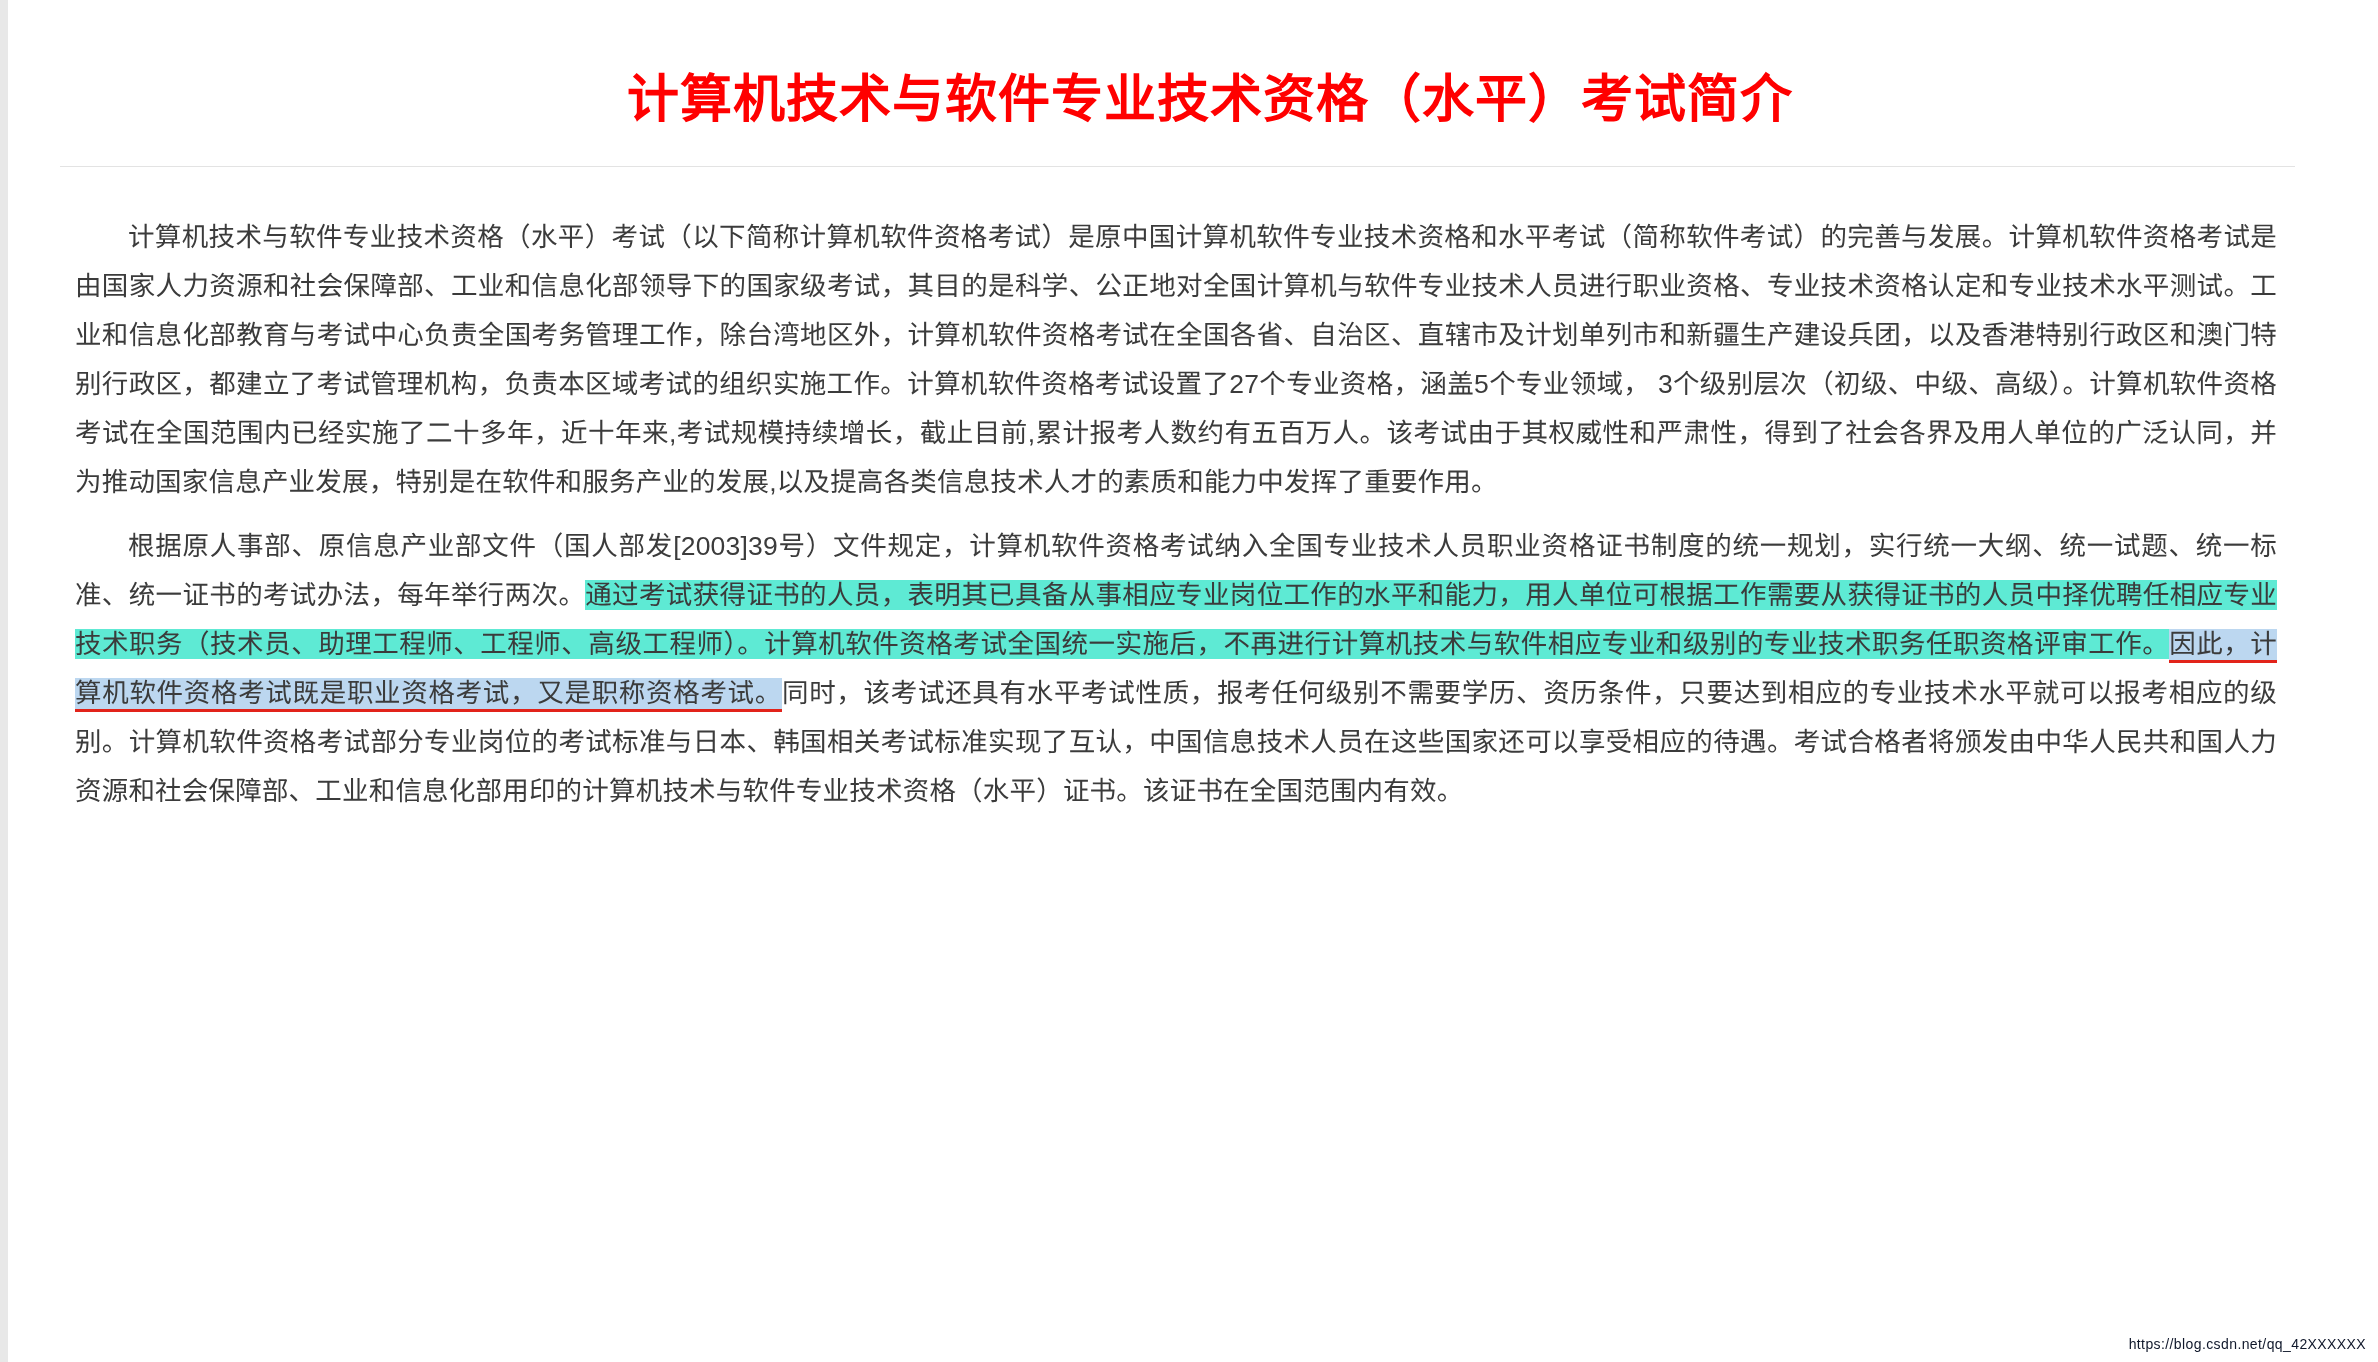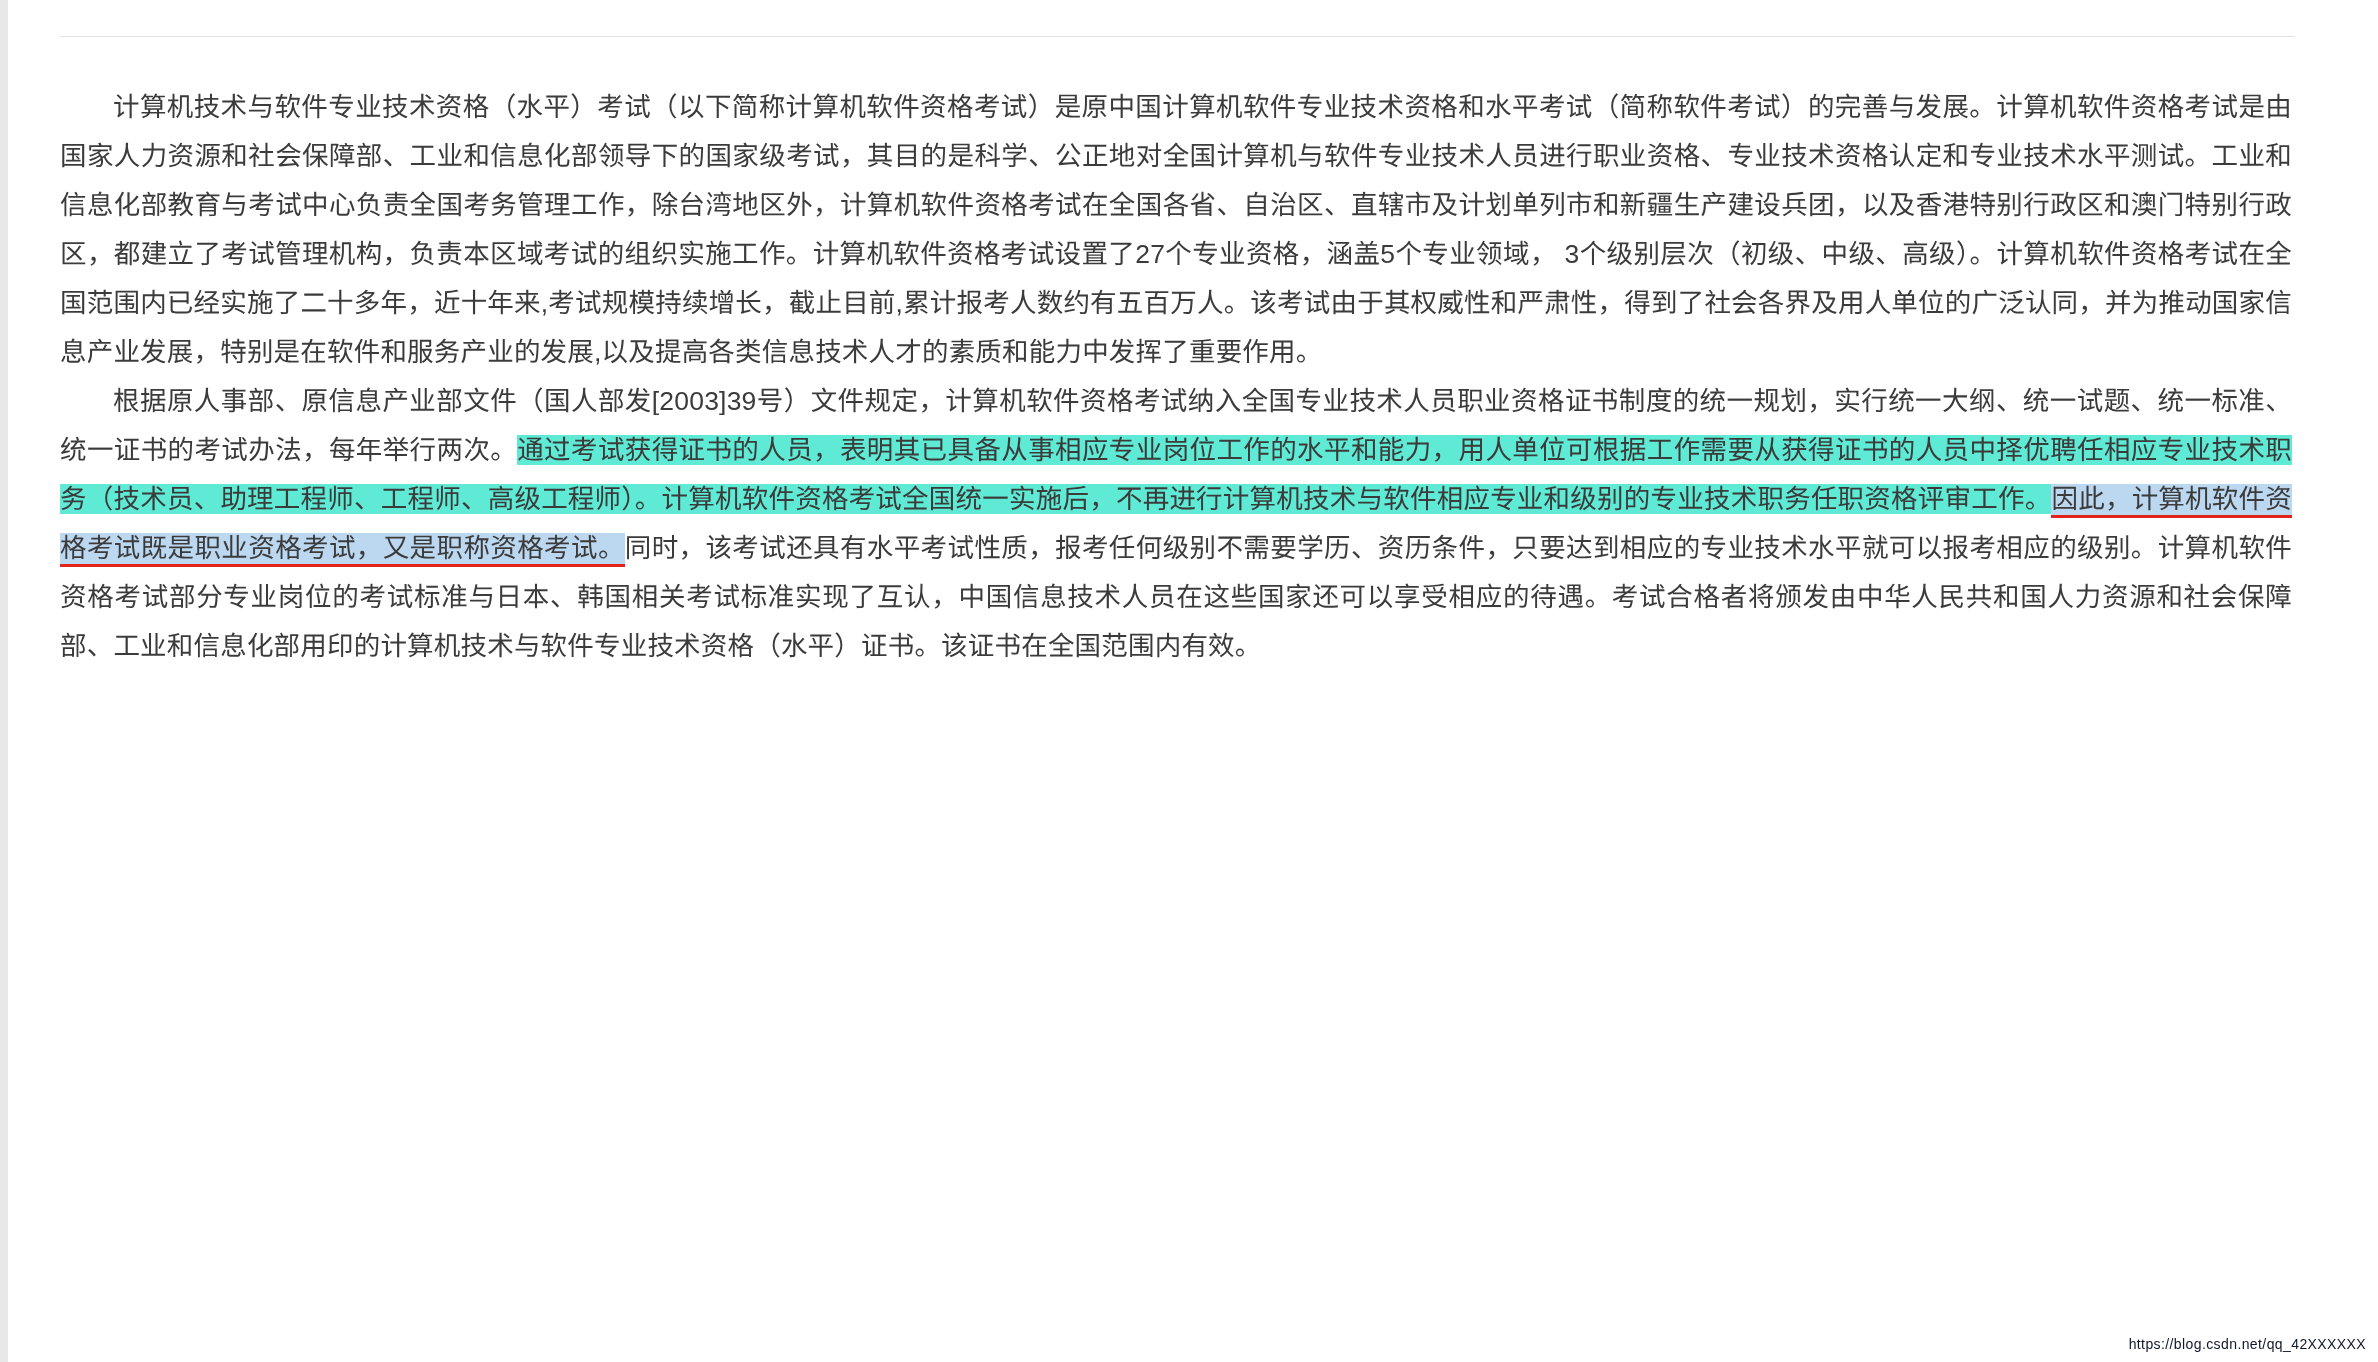--- a/index.html
+++ b/index.html
@@ -73,21 +73,21 @@
   }
   .body-text {
     margin-top: 46px;
     font-size: 26.5px;
     line-height: 49px;
     color: #3b3b3b;
     text-align: justify;
     width: 2232px;
     letter-spacing: 0.2px;
   }
-  .para { margin: 0; text-indent: 2em; }
+  .para { margin: 15px; text-indent: 2em; }
   .para + .para { margin-top: 0; }
   .hl {
     background: #5eead4;
   }
   .ul-red {
     background: #bcd7f0;
     border-bottom: 3px solid #e2231a;
     padding-bottom: 1px;
   }
   .watermark {
@@ -102,20 +102,21 @@
   }
 </style>
 </head>
 <body>
 
 <div class="page">
   <div class="left-rule"></div>
 
   <div class="content">
 
+    <h1 class="article-title">计算机技术与软件专业技术资格（水平）考试简介</h1>
 
 
     <div class="divider"></div>
 
     <div class="body-text">
       <p class="para">计算机技术与软件专业技术资格（水平）考试（以下简称计算机软件资格考试）是原中国计算机软件专业技术资格和水平考试（简称软件考试）的完善与发展。计算机软件资格考试是由国家人力资源和社会保障部、工业和信息化部领导下的国家级考试，其目的是科学、公正地对全国计算机与软件专业技术人员进行职业资格、专业技术资格认定和专业技术水平测试。工业和信息化部教育与考试中心负责全国考务管理工作，除台湾地区外，计算机软件资格考试在全国各省、自治区、直辖市及计划单列市和新疆生产建设兵团，以及香港特别行政区和澳门特别行政区，都建立了考试管理机构，负责本区域考试的组织实施工作。计算机软件资格考试设置了27个专业资格，涵盖5个专业领域， 3个级别层次（初级、中级、高级）。计算机软件资格考试在全国范围内已经实施了二十多年，近十年来,考试规模持续增长，截止目前,累计报考人数约有五百万人。该考试由于其权威性和严肃性，得到了社会各界及用人单位的广泛认同，并为推动国家信息产业发展，特别是在软件和服务产业的发展,以及提高各类信息技术人才的素质和能力中发挥了重要作用。</p>
       <p class="para"><span>根据原人事部、原信息产业部文件（国人部发[2003]39号）文件规定，计算机软件资格考试纳入全国专业技术人员职业资格证书制度的统一规划，实行统一大纲、统一试题、统一标准、统一证书的考试办法，每年举行两次。</span><span class="hl">通过考试获得证书的人员，表明其已具备从事相应专业岗位工作的水平和能力，用人单位可根据工作需要从获得证书的人员中择优聘任相应专业技术职务（技术员、助理工程师、工程师、高级工程师）。计算机软件资格考试全国统一实施后，不再进行计算机技术与软件相应专业和级别的专业技术职务任职资格评审工作。</span><span class="ul-red">因此，计算机软件资格考试既是职业资格考试，又是职称资格考试。</span><span>同时，该考试还具有水平考试性质，报考任何级别不需要学历、资历条件，只要达到相应的专业技术水平就可以报考相应的级别。计算机软件资格考试部分专业岗位的考试标准与日本、韩国相关考试标准实现了互认，中国信息技术人员在这些国家还可以享受相应的待遇。考试合格者将颁发由中华人民共和国人力资源和社会保障部、工业和信息化部用印的计算机技术与软件专业技术资格（水平）证书。该证书在全国范围内有效。</span></p>
     </div>
 
   </div>

